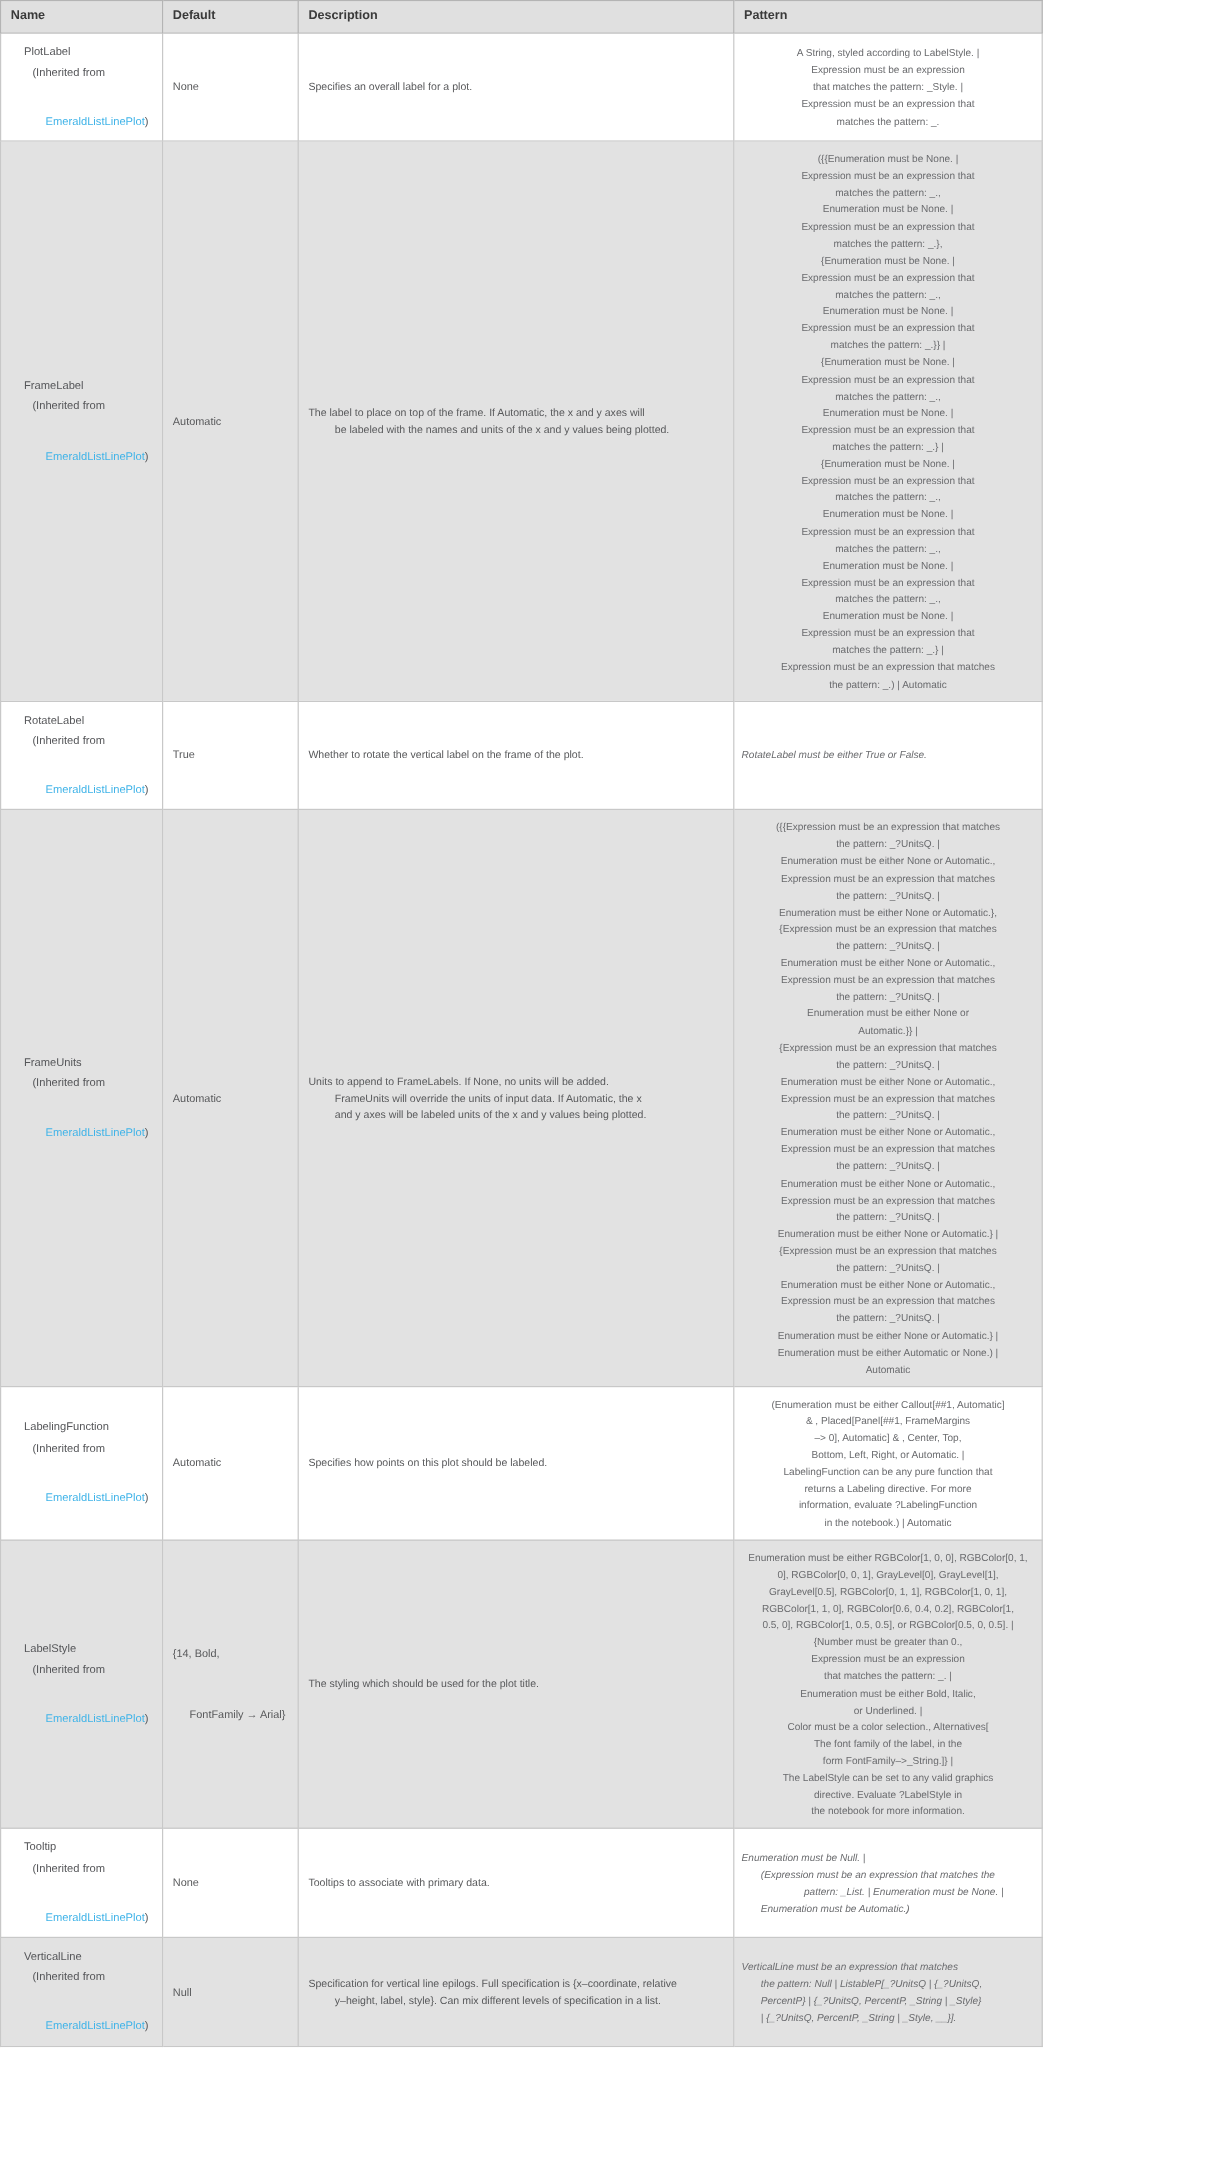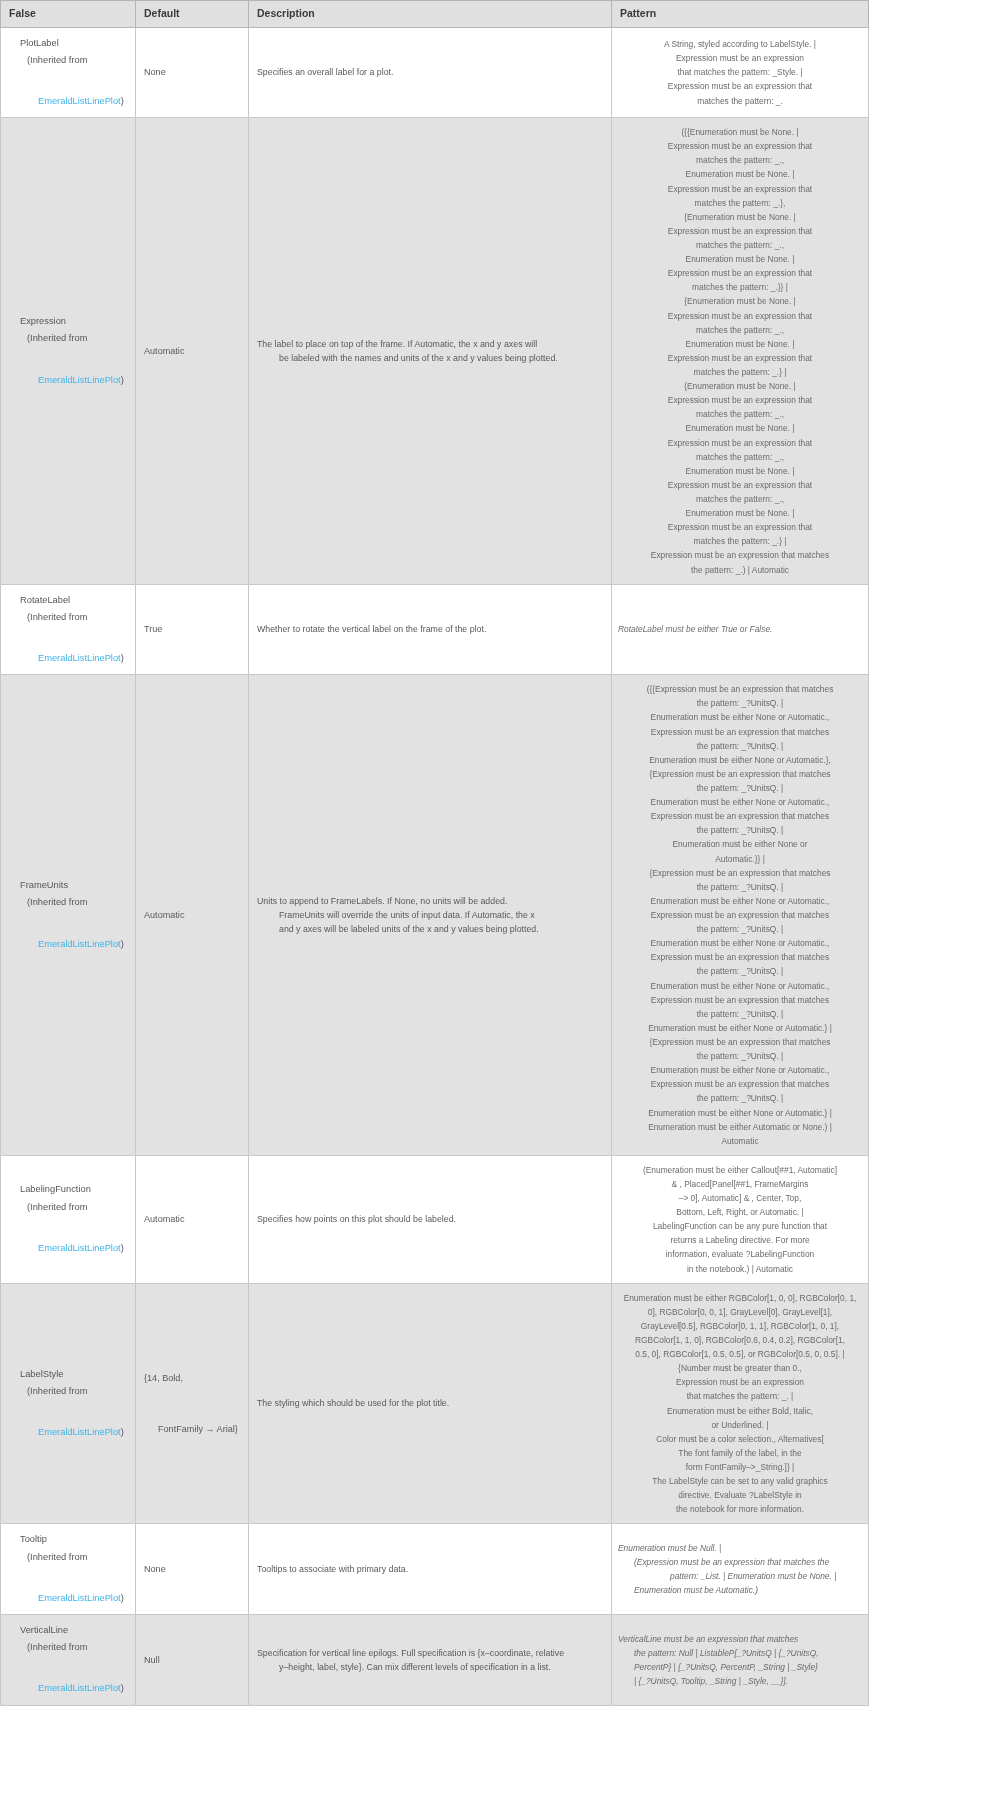--- a/index.html
+++ b/index.html
@@ -120,21 +120,21 @@
 <div id="doc-table-wrap">
   <table class="options-table">
     <colgroup>
       <col class="col-name">
       <col class="col-default">
       <col class="col-desc">
       <col class="col-pattern">
     </colgroup>
     <thead>
       <tr>
-        <th>False</th>
+        <th>Name</th>
         <th>Default</th>
         <th>Description</th>
         <th>Pattern</th>
       </tr>
     </thead>
     <tbody id="table-body">
         <tr class="row-plain">
           <td class="cell-name">
             <span class="opt-name">PlotLabel</span>
             <span class="inherit"><span>(Inherited from</span><span class="ind"><a class="inherit-link" href="#">EmeraldListLinePlot</a><span>)</span></span></span>
@@ -146,21 +146,21 @@
           <td class="cell-pattern">
             <span class="p-line i0">A String, styled according to LabelStyle. |</span>
             <span class="p-line i0">Expression must be an expression</span>
             <span class="p-line i0">that matches the pattern: _Style. |</span>
             <span class="p-line i0">Expression must be an expression that</span>
             <span class="p-line i0">matches the pattern: _.</span>
           </td>
         </tr>
         <tr class="row-shaded">
           <td class="cell-name">
-            <span class="opt-name">Expression</span>
+            <span class="opt-name">FrameLabel</span>
             <span class="inherit"><span>(Inherited from</span><span class="ind"><a class="inherit-link" href="#">EmeraldListLinePlot</a><span>)</span></span></span>
           </td>
           <td class="cell-default"><span>Automatic</span></td>
           <td class="cell-desc">
             <span class="d-line">The label to place on top of the frame.  If Automatic, the x and y axes will</span>
             <span class="d-line ind1">be labeled with the names and units of the x and y values being plotted.</span>
           </td>
           <td class="cell-pattern">
             <span class="p-line i0">({{Enumeration must be None. |</span>
             <span class="p-line i0">Expression must be an expression that</span>
@@ -327,18 +327,18 @@
           </td>
           <td class="cell-default"><span>Null</span></td>
           <td class="cell-desc">
             <span class="d-line">Specification for vertical line epilogs.  Full specification is {x–coordinate, relative</span>
             <span class="d-line ind1">y–height, label, style}.  Can mix different levels of specification in a list.</span>
           </td>
           <td class="cell-pattern align-left">
             <span class="p-line i0">VerticalLine must be an expression that matches</span>
             <span class="p-line i1">the pattern: Null | ListableP[_?UnitsQ | {_?UnitsQ,</span>
             <span class="p-line i1">PercentP} | {_?UnitsQ, PercentP, _String | _Style}</span>
-            <span class="p-line i1">| {_?UnitsQ, Tooltip, _String | _Style, __}].</span>
+            <span class="p-line i1">| {_?UnitsQ, PercentP, _String | _Style, __}].</span>
           </td>
         </tr>
       </tbody>
   </table>
 </div>
 
 </body></html>

